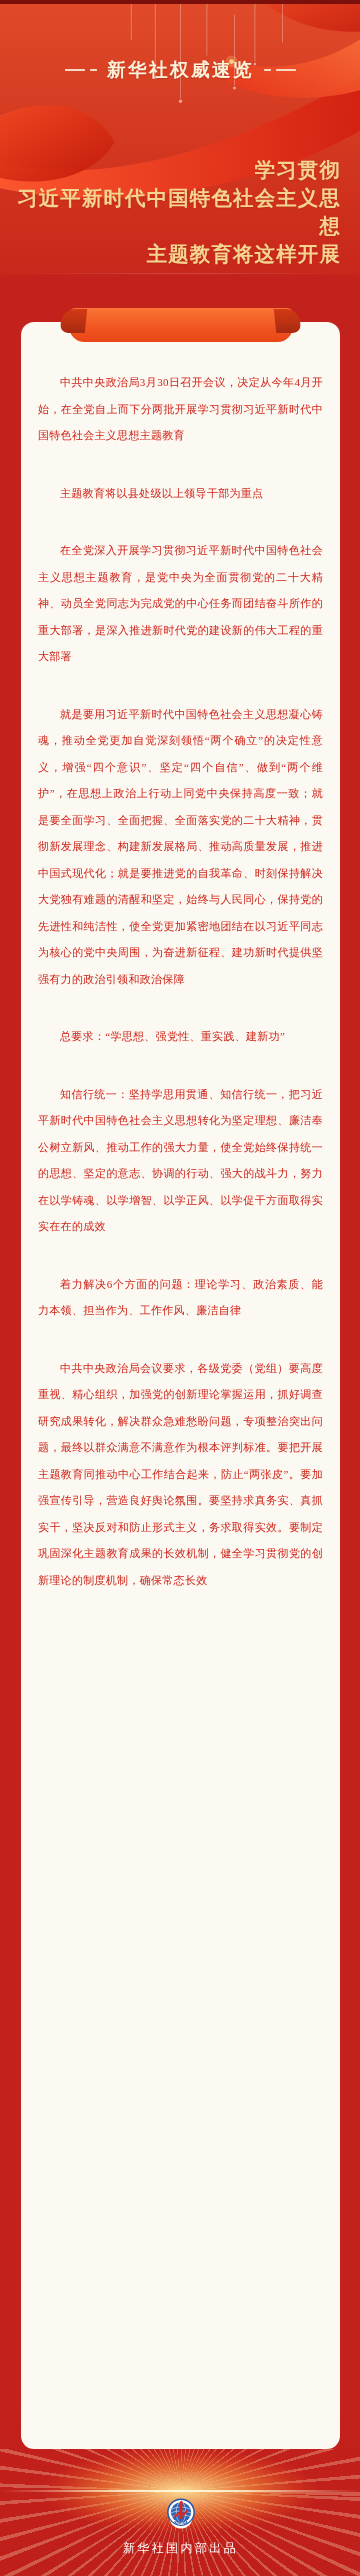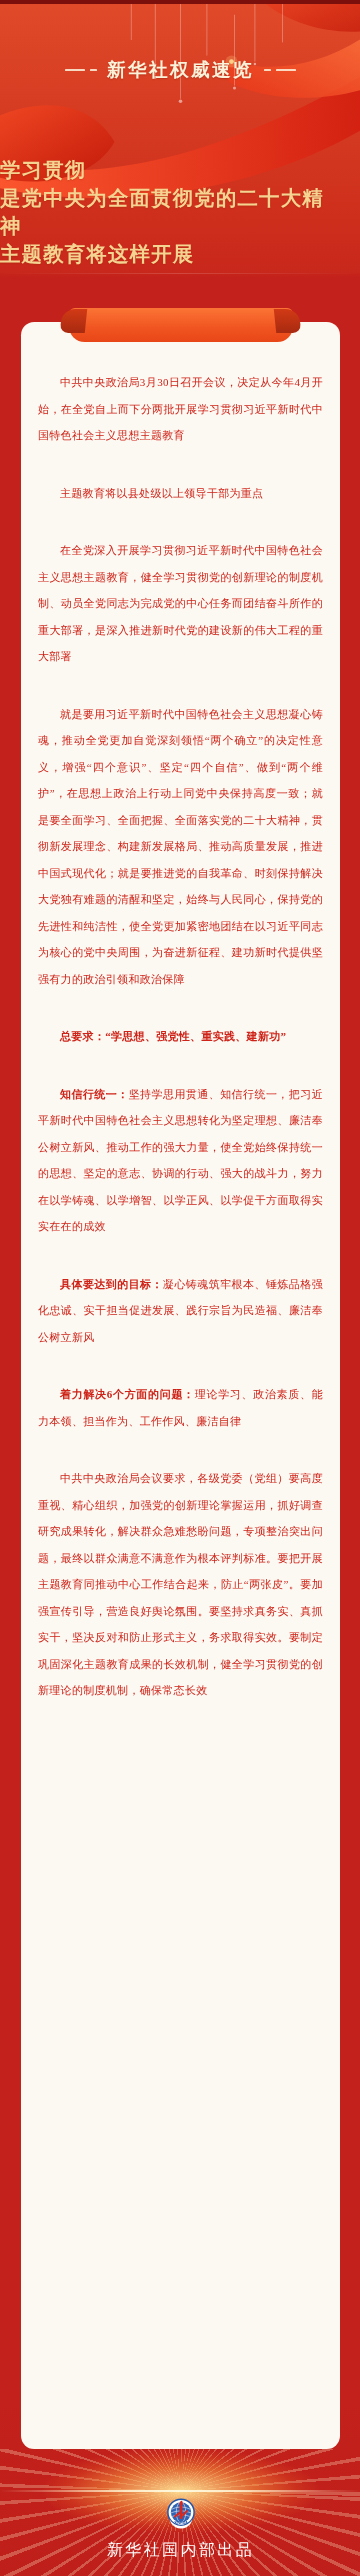--- a/index.html
+++ b/index.html
@@ -23,21 +23,21 @@
   }
   .brand{
     color:#fbf2da;font-size:18.6px;font-weight:bold;letter-spacing:2.4px;
     text-shadow:0 0.6px 1.2px rgba(120,20,0,0.3);
   }
   .dash-group{display:flex;align-items:center;gap:4.2px;}
   .dash{height:1.2px;background:rgba(252,243,220,0.85);border-radius:0.6px;}
   .dash.long{width:20.4px;}.dash.short{width:7.8px;}
   
   .title{
-    position:absolute;top:152px;left:0;width:341px;text-align:left;
+    position:absolute;top:152px;left:0;width:341px;text-align:right;
     font-size:20.4px;line-height:28px;font-weight:bold;letter-spacing:1.2px;
     color:#f5d491;
     text-shadow:0 1.2px 1.2px rgba(140,40,0,0.25);
   }
   
   .card{
     position:absolute;left:21px;top:318px;width:319px;height:2127px;
     background:#fcf8f2;border-radius:13.2px;z-index:1;
   }
   .banner{
@@ -56,40 +56,40 @@
   .article{
     position:absolute;left:21px;top:318px;width:319px;height:2127px;
     box-sizing:border-box;padding:47px 17px 0;
     z-index:3;overflow:hidden;
     color:#ce2318;
     font-family:"Liberation Serif","DejaVu Serif",serif;
     font-size:11px;line-height:26.5px;letter-spacing:0.3px;
     text-align:justify;
   }
   .article p{margin:0 0 31px;text-indent:2em;}
-  .article .lead{font-weight:bold;}
+  .article .lead{font-weight:normal;}
   
   .rays{
     position:absolute;left:0;top:2445px;width:361px;height:131px;z-index:0;
     background:
       radial-gradient(ellipse 186px 57px at 50% 42px,
         rgba(255,228,150,0.95), rgba(255,170,70,0.5) 40%,
         rgba(250,125,42,0.18) 62%, rgba(250,110,40,0) 75%),
       repeating-conic-gradient(from 92deg at 50% 42px,
         rgba(255,240,205,0.28) 0deg 1.2deg, rgba(255,240,205,0) 1.2deg 5.6deg);
   }
   .rays::before{
     content:"";position:absolute;left:0;top:41px;width:361px;height:1.8px;
     background:linear-gradient(90deg,rgba(255,245,210,0),rgba(255,247,215,0.85) 35%,rgba(255,250,225,0.95) 50%,rgba(255,247,215,0.85) 65%,rgba(255,245,210,0));
     filter:blur(0.6px);
   }
   .logo{position:absolute;left:50%;top:2494px;transform:translateX(-50%);z-index:2;}
   .credit{
     position:absolute;left:0;top:2536px;width:361px;z-index:2;
-    text-align:center;color:#ffffff;font-size:16px;letter-spacing:2.4px;
+    text-align:center;color:#ffffff;font-size:12px;letter-spacing:2.4px;
   }
 </style>
 </head>
 <body>
 
 <div class="page">
 
   <svg class="deco-ribbons" width="361" height="204" viewBox="0 0 600 340">
     <defs>
       <linearGradient id="rb1" x1="0" y1="0" x2="1" y2="0">
@@ -140,39 +140,38 @@
     </div>
     <div class="brand">新华社权威速览</div>
     <div class="dash-group">
       <div class="dash short"></div>
       <div class="dash long"></div>
     </div>
   </div>
 
   <div class="title">
     <div>学习贯彻</div>
-    <div>是党中央为全面贯彻党的二十大精神</div>
+    <div>习近平新时代中国特色社会主义思想</div>
     <div>主题教育将这样开展</div>
   </div>
 
   <div class="card"></div>
 
   <div class="banner">
     <div class="flare left"></div>
     <div class="flare right"></div>
   </div>
 
   <div class="article">
     <p><span class="lead"></span><span>中共中央政治局3月30日召开会议，决定从今年4月开始，在全党自上而下分两批开展学习贯彻习近平新时代中国特色社会主义思想主题教育</span></p>
     <p><span class="lead"></span><span>主题教育将以县处级以上领导干部为重点</span></p>
-    <p><span class="lead"></span><span>在全党深入开展学习贯彻习近平新时代中国特色社会主义思想主题教育，健全学习贯彻党的创新理论的制度机制、动员全党同志为完成党的中心任务而团结奋斗所作的重大部署，是深入推进新时代党的建设新的伟大工程的重大部署</span></p>
+    <p><span class="lead"></span><span>在全党深入开展学习贯彻习近平新时代中国特色社会主义思想主题教育，是党中央为全面贯彻党的二十大精神、动员全党同志为完成党的中心任务而团结奋斗所作的重大部署，是深入推进新时代党的建设新的伟大工程的重大部署</span></p>
     <p><span class="lead"></span><span>就是要用习近平新时代中国特色社会主义思想凝心铸魂，推动全党更加自觉深刻领悟“两个确立”的决定性意义，增强“四个意识”、坚定“四个自信”、做到“两个维护”，在思想上政治上行动上同党中央保持高度一致；就是要全面学习、全面把握、全面落实党的二十大精神，贯彻新发展理念、构建新发展格局、推动高质量发展，推进中国式现代化；就是要推进党的自我革命、时刻保持解决大党独有难题的清醒和坚定，始终与人民同心，保持党的先进性和纯洁性，使全党更加紧密地团结在以习近平同志为核心的党中央周围，为奋进新征程、建功新时代提供坚强有力的政治引领和政治保障</span></p>
     <p><span class="lead">总要求：“学思想、强党性、重实践、建新功”</span><span></span></p>
     <p><span class="lead">知信行统一：</span><span>坚持学思用贯通、知信行统一，把习近平新时代中国特色社会主义思想转化为坚定理想、廉洁奉公树立新风、推动工作的强大力量，使全党始终保持统一的思想、坚定的意志、协调的行动、强大的战斗力，努力在以学铸魂、以学增智、以学正风、以学促干方面取得实实在在的成效</span></p>
-    <p><span class="lead">具体要达到的目标：</span><span>凝心铸魂筑牢根本、锤炼品格强化忠诚、实干担当促进发展、践行宗旨为民造福、廉洁奉公树立新风</span></p>
     <p><span class="lead">着力解决6个方面的问题：</span><span>理论学习、政治素质、能力本领、担当作为、工作作风、廉洁自律</span></p>
     <p><span class="lead"></span><span>中共中央政治局会议要求，各级党委（党组）要高度重视、精心组织，加强党的创新理论掌握运用，抓好调查研究成果转化，解决群众急难愁盼问题，专项整治突出问题，最终以群众满意不满意作为根本评判标准。要把开展主题教育同推动中心工作结合起来，防止“两张皮”。要加强宣传引导，营造良好舆论氛围。要坚持求真务实、真抓实干，坚决反对和防止形式主义，务求取得实效。要制定巩固深化主题教育成果的长效机制，健全学习贯彻党的创新理论的制度机制，确保常态长效</span></p>
   </div>
 
   <div class="rays"></div>
 
   <div class="logo">
     <svg width="29" height="31" viewBox="0 0 48 52">
       <circle cx="24" cy="24" r="22" fill="#ffffff"></circle>
       <circle cx="24" cy="24" r="22" fill="none" stroke="#2356a8" stroke-width="2.5"></circle>

